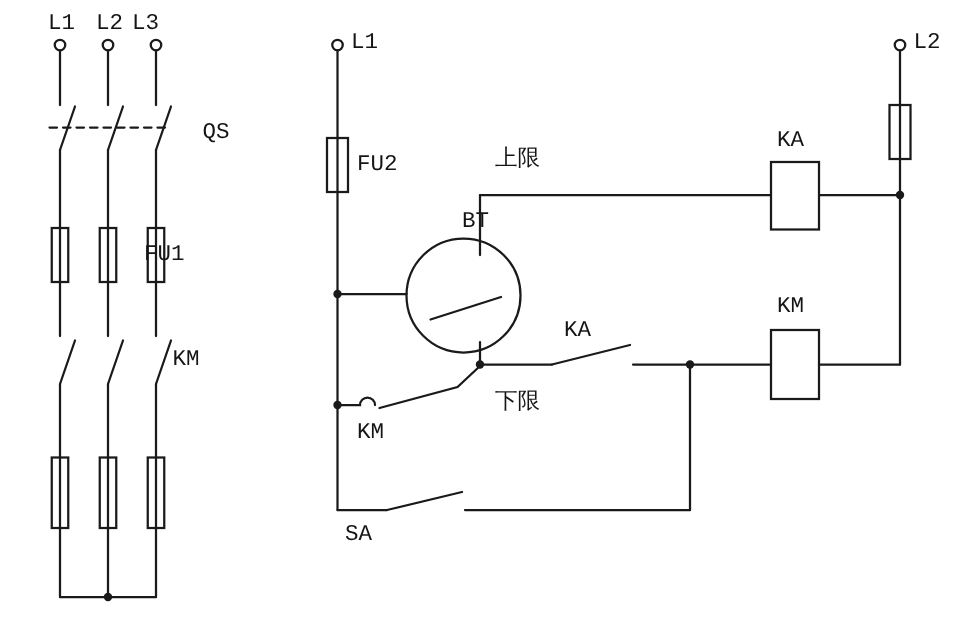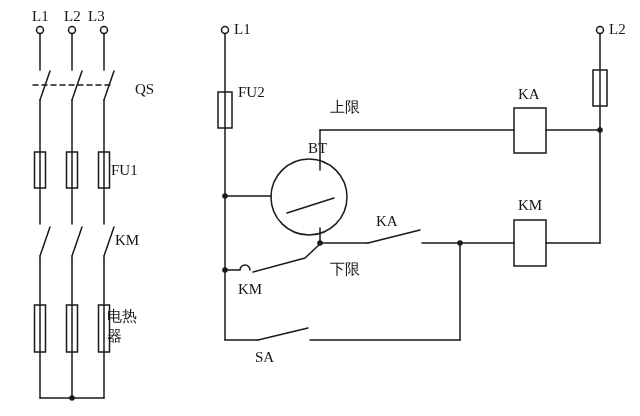--- a/index.html
+++ b/index.html
@@ -1,18 +1,18 @@
 <!DOCTYPE html>
 <html><head>
 <meta charset="utf-8">
 <style>
   html,body{margin:0;padding:0;background:#fff;}
   .stage{
     position:relative;width:640px;height:416px;background:#ffffff;
-    font-family:Liberation Serif, serif;overflow:hidden;
+    font-family:Liberation Mono, monospace;overflow:hidden;
   }
   .stage svg{position:absolute;left:0;top:0;}
   .lbl{
     position:absolute;font-size:15px;color:#151515;line-height:1.2;
     white-space:nowrap;user-select:none;
   }
   .lbl-heater{white-space:normal;width:36px;line-height:1.35;}
 </style>
 </head>
 <body>
@@ -92,29 +92,28 @@
       <circle cx="320" cy="243" r="2.8"></circle>
       <circle cx="460" cy="243" r="2.8"></circle>
       <circle cx="600" cy="130" r="2.8"></circle>
     </g>
   </svg>
 
   <div class="lbl" style="left:32px;top:7px">L1</div>
   <div class="lbl" style="left:64px;top:7px">L2</div>
   <div class="lbl" style="left:88px;top:7px">L3</div>
   <div class="lbl" style="left:135px;top:80px">QS</div>
-  <div class="lbl" style="left:111px;top:161px">FU1</div>
+  <div class="lbl" style="left:96px;top:161px">FU1</div>
   <div class="lbl" style="left:115px;top:231px">KM</div>
-  <div class="lbl lbl-heater" style="left:107px;top:306px">电热器</div>
 
   <div class="lbl" style="left:234px;top:20px">L1</div>
   <div class="lbl" style="left:609px;top:20px">L2</div>
-  <div class="lbl" style="left:238px;top:83px">FU2</div>
+  <div class="lbl" style="left:238px;top:101px">FU2</div>
   <div class="lbl" style="left:308px;top:139px">BT</div>
   <div class="lbl" style="left:330px;top:98px">上限</div>
   <div class="lbl" style="left:330px;top:260px">下限</div>
   <div class="lbl" style="left:518px;top:85px">KA</div>
   <div class="lbl" style="left:376px;top:212px">KA</div>
   <div class="lbl" style="left:518px;top:196px">KM</div>
   <div class="lbl" style="left:238px;top:280px">KM</div>
-  <div class="lbl" style="left:255px;top:348px">SA</div>
+  <div class="lbl" style="left:230px;top:348px">SA</div>
 
 </div>
 
 </body></html>

